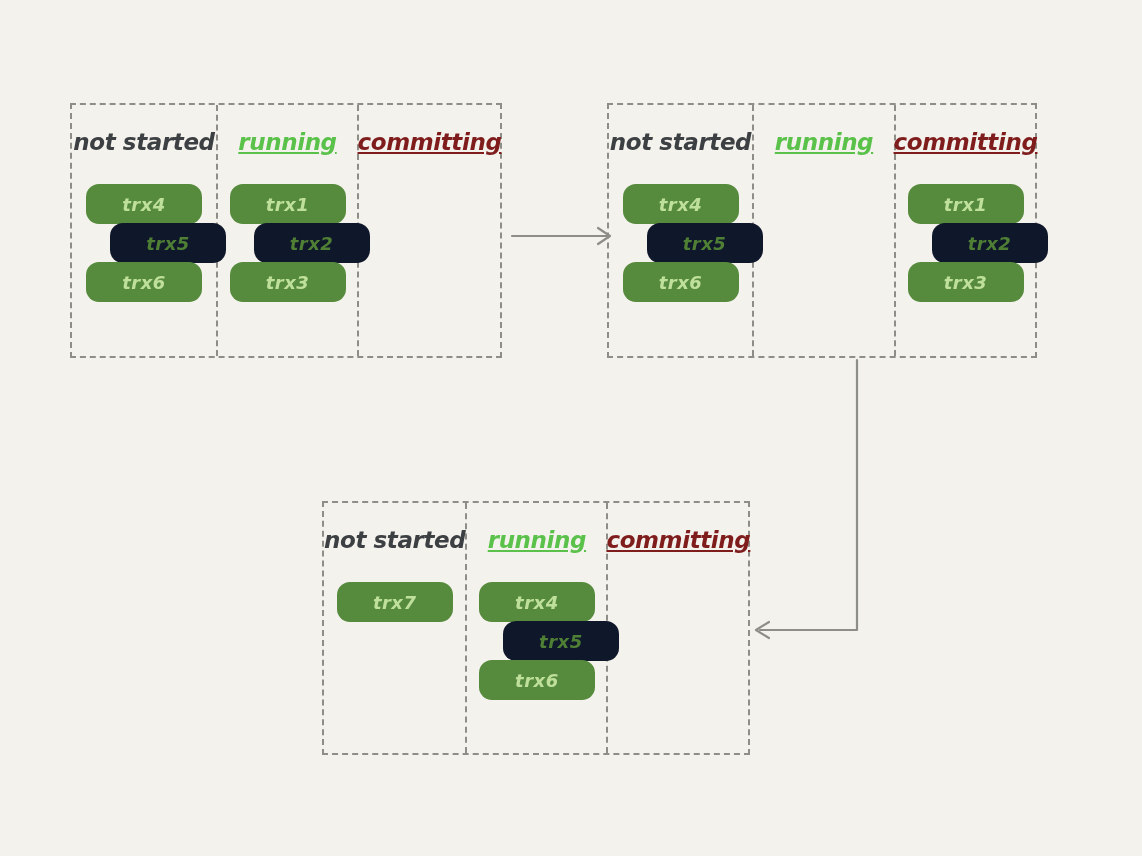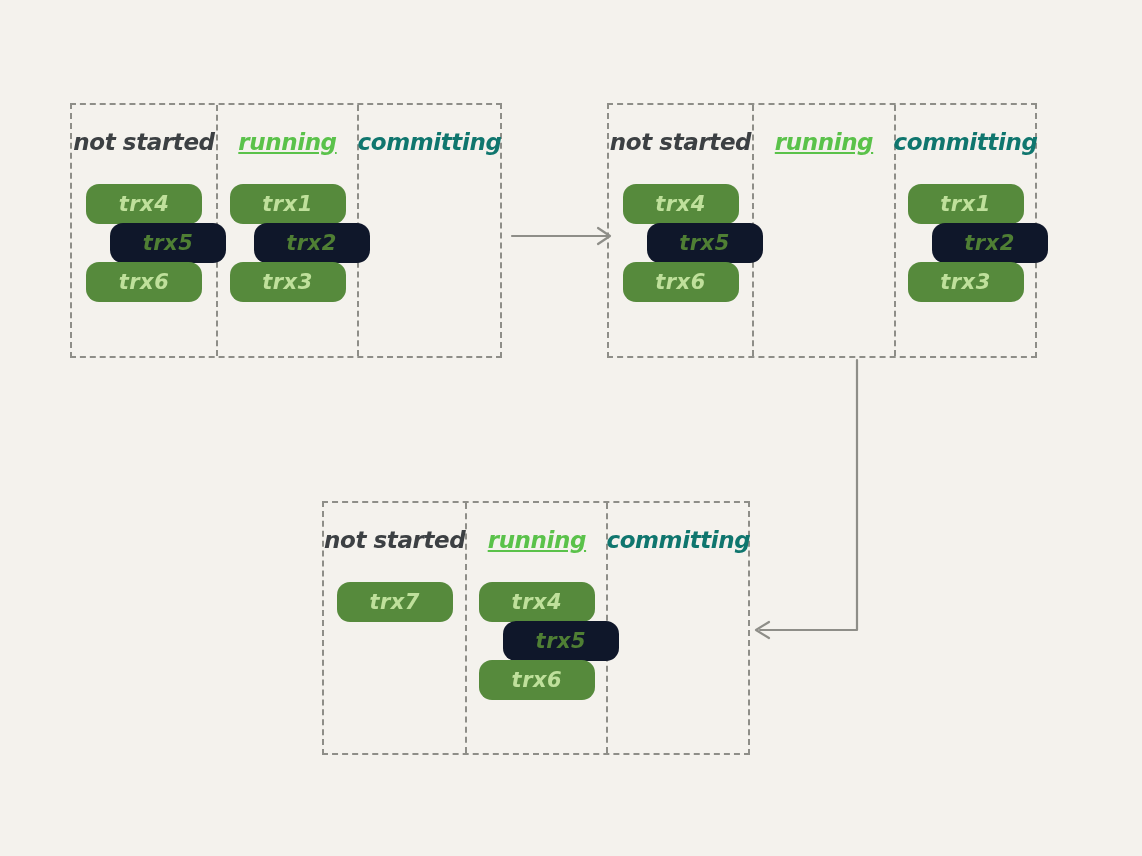--- a/index.html
+++ b/index.html
@@ -49,38 +49,38 @@
     font-size: 23px;
     font-weight: 700;
     font-style: italic;
     letter-spacing: -0.4px;
     white-space: nowrap;
     line-height: 1;
     margin-bottom: 30px;
   }
   .col-label.not-started { color: #3c4043; }
   .col-label.running     { color: #5ac24a; text-decoration: underline; }
-  .col-label.committing  { color: #0f766e; }
+  .col-label.committing  { color: #7f1d1d; text-decoration: underline; }
 
   .pill-stack {
     display: flex;
     flex-direction: column;
     align-items: center;
   }
 
   .pill {
     box-sizing: border-box;
     width: 116px;
     height: 40px;
     border-radius: 13px;
     display: flex;
     align-items: center;
     justify-content: center;
     font-family: "DejaVu Sans", sans-serif;
-    font-size: 21px;
+    font-size: 18px;
     font-weight: 700;
     font-style: italic;
     letter-spacing: 0.5px;
     margin-bottom: -1px;
   }
   .pill.dark {
     background: #568a3c;
     color: #bfe09b;
   }
   .pill.light {

